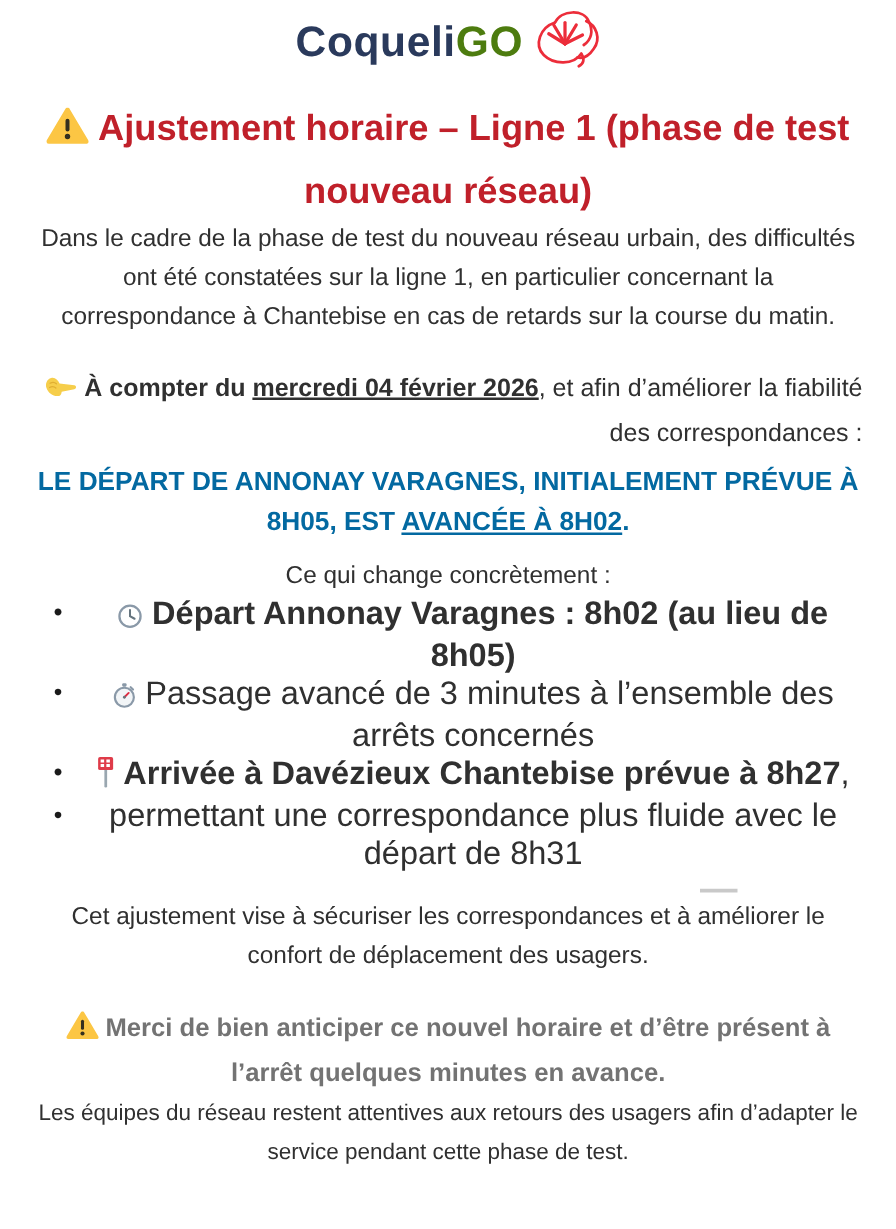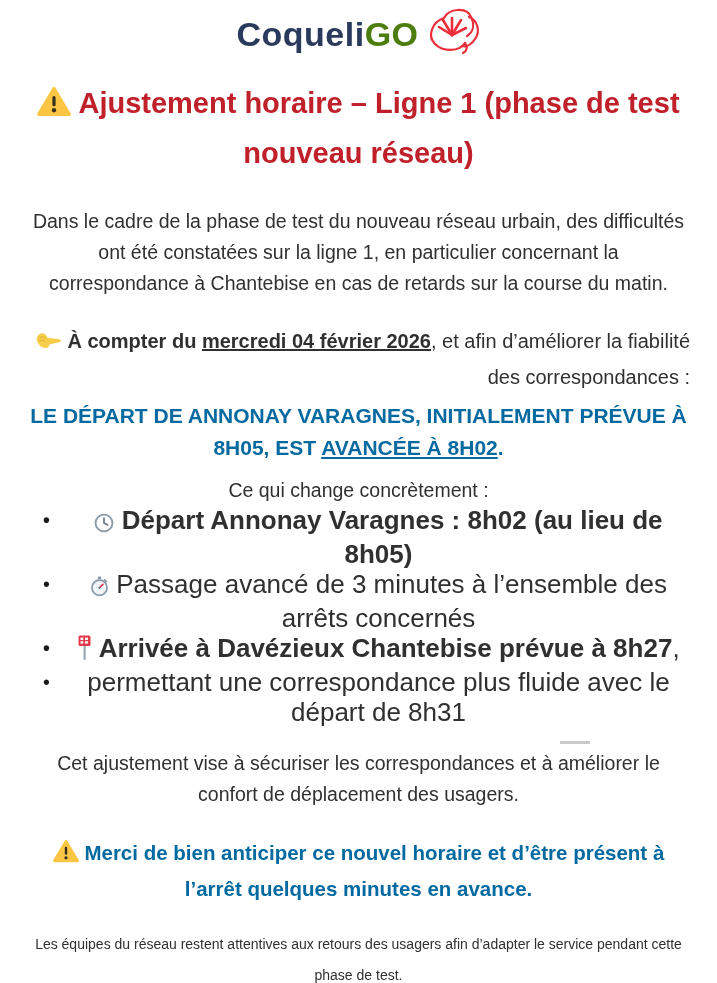--- a/index.html
+++ b/index.html
@@ -44,21 +44,20 @@
     font-size: 29px;
     line-height: 46px;
     font-weight: bold;
     color: #c0202a;
   }
   .icon-inline { display: inline-block; vertical-align: -0.15em; }
 
   
   p { margin: 0; }
   .body-par {
-    margin-top: 30px;
     font-size: 19.5px;
     line-height: 31px;
     color: #303030;
   }
   .effective {
     margin-top: 26px;
     font-size: 20px;
     line-height: 33px;
     text-align: right;
   }
@@ -116,25 +115,24 @@
     line-height: 31px;
   }
   .reminder-par {
     margin-top: 26px;
     max-width: 650px;
     margin-left: auto;
     margin-right: auto;
     font-size: 20.5px;
     line-height: 33px;
     font-weight: bold;
-    color: #0369a1;
+    color: #737373;
   }
   .closing-par {
-    margin-top: 24px;
-    font-size: 14px;
+    font-size: 18px;
     line-height: 31px;
   }
 </style>
 </head>
 <body>
 
 <div class="page">
 
   <div class="logo-row">
     <span class="logo-text">

